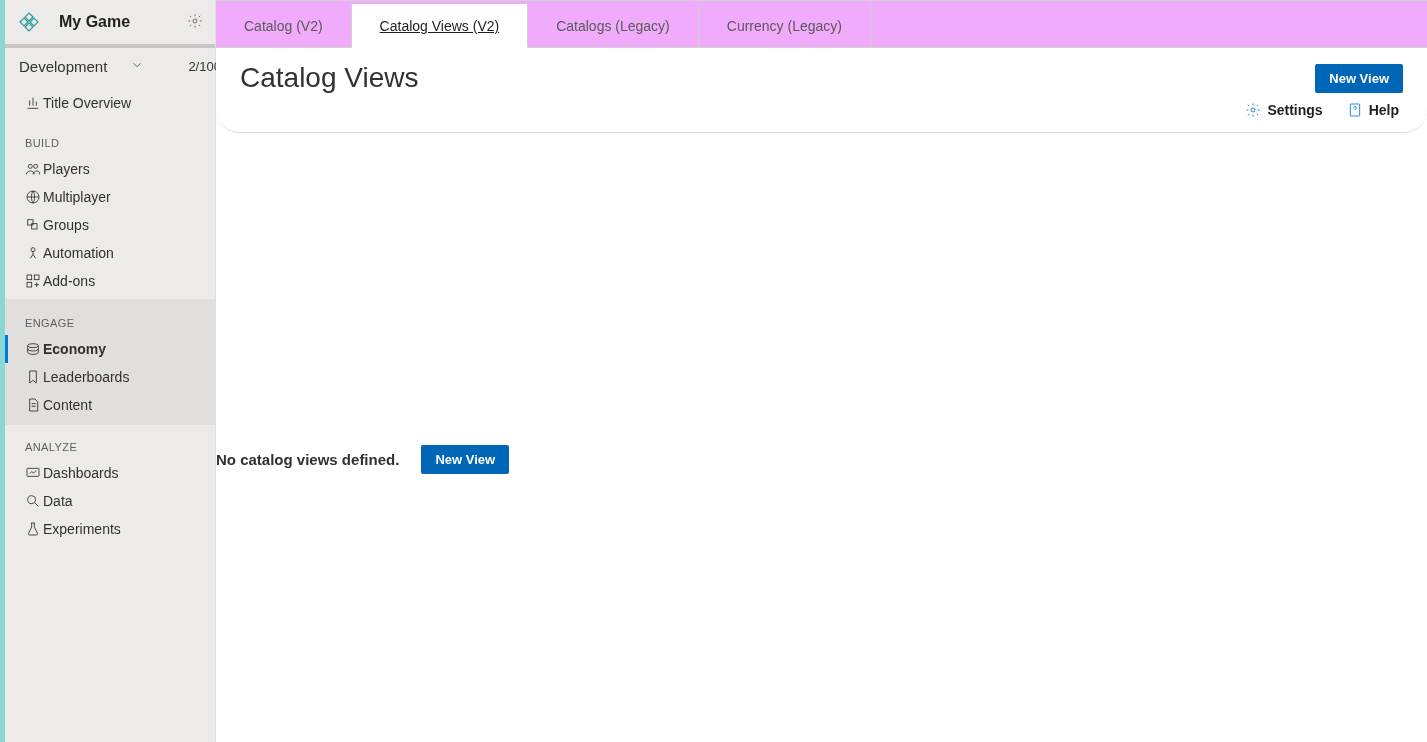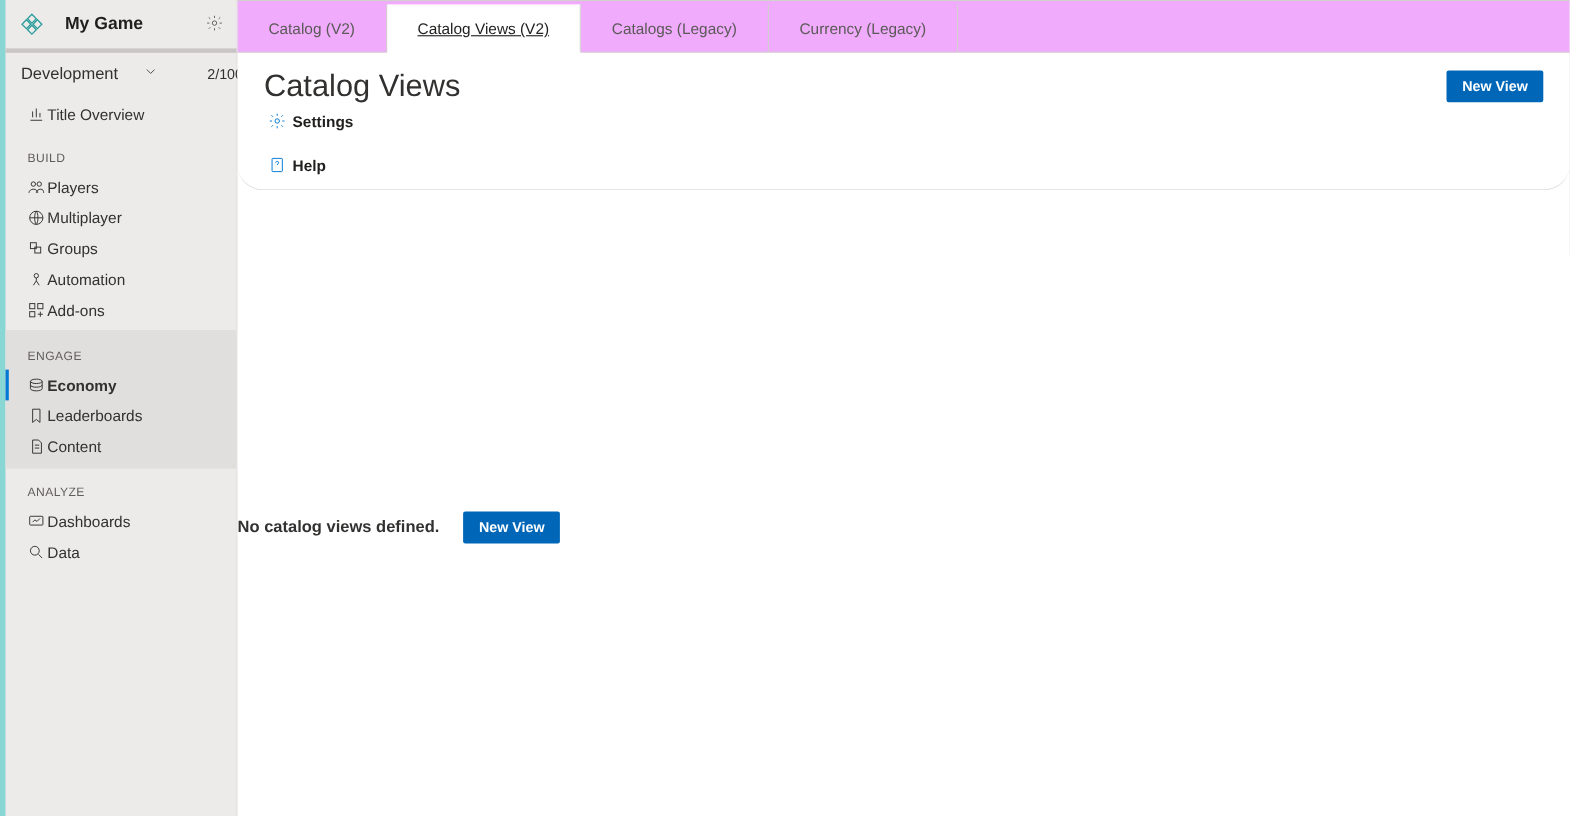--- a/index.html
+++ b/index.html
@@ -112,21 +112,20 @@
     font-weight: 600;
     border-radius: 2px;
     cursor: pointer;
   }
 
   .page-head-row2 {
     display: flex;
     justify-content: flex-end;
     gap: 24px;
     padding: 8px 4px 10px;
-    flex-direction: column;
   }
   .hdr-link { display: flex; align-items: center; gap: 6px; color: #201f1e; font-size: 14px; font-weight: 600; cursor: pointer; }
   .hdr-link .icn { color: #0078d4; display:flex; }
 
   .empty {
     flex: 1;
     display: flex;
     align-items: center;
     padding-top: 44px;
     gap: 22px;
@@ -277,20 +276,28 @@
     </div>
     <div class="sb-item">
       <span class="icn">
           <svg width="16" height="16" viewBox="0 0 24 24">
             <circle cx="10" cy="10" r="6"></circle>
             <path d="M15 15l5 5"></path>
           </svg>
         </span>
       <span>Data</span>
     </div>
+    <div class="sb-item">
+      <span class="icn">
+          <svg width="16" height="16" viewBox="0 0 24 24">
+            <path d="M9 3h6M10 3v6l-5 10a2 2 0 002 2h10a2 2 0 002-2l-5-10V3"></path>
+          </svg>
+        </span>
+      <span>Experiments</span>
+    </div>
   </div>
 </aside>
 
 <main class="main">
   <nav class="tabs">
     <div class="tab">Catalog (V2)</div>
     <div class="tab active">Catalog Views (V2)</div>
     <div class="tab">Catalogs (Legacy)</div>
     <div class="tab">Currency (Legacy)</div>
   </nav>

